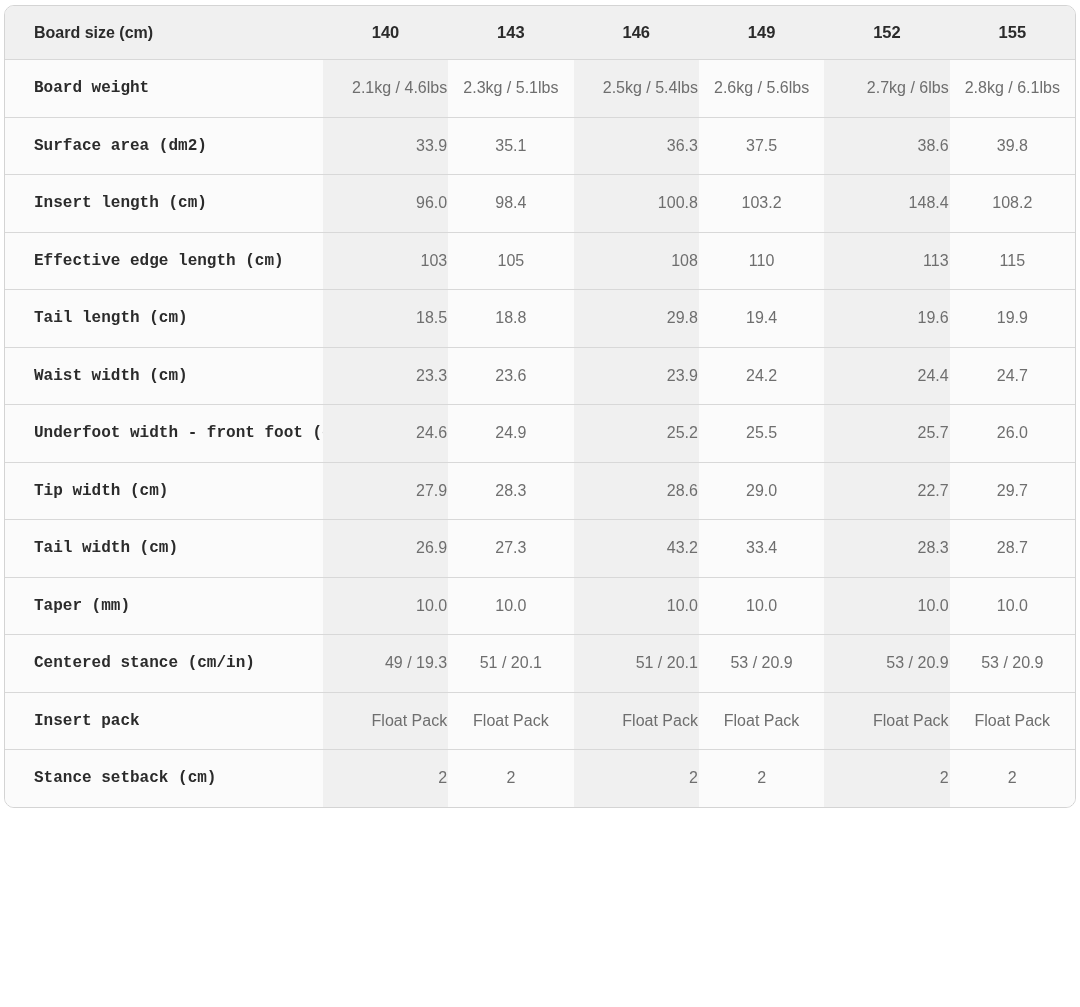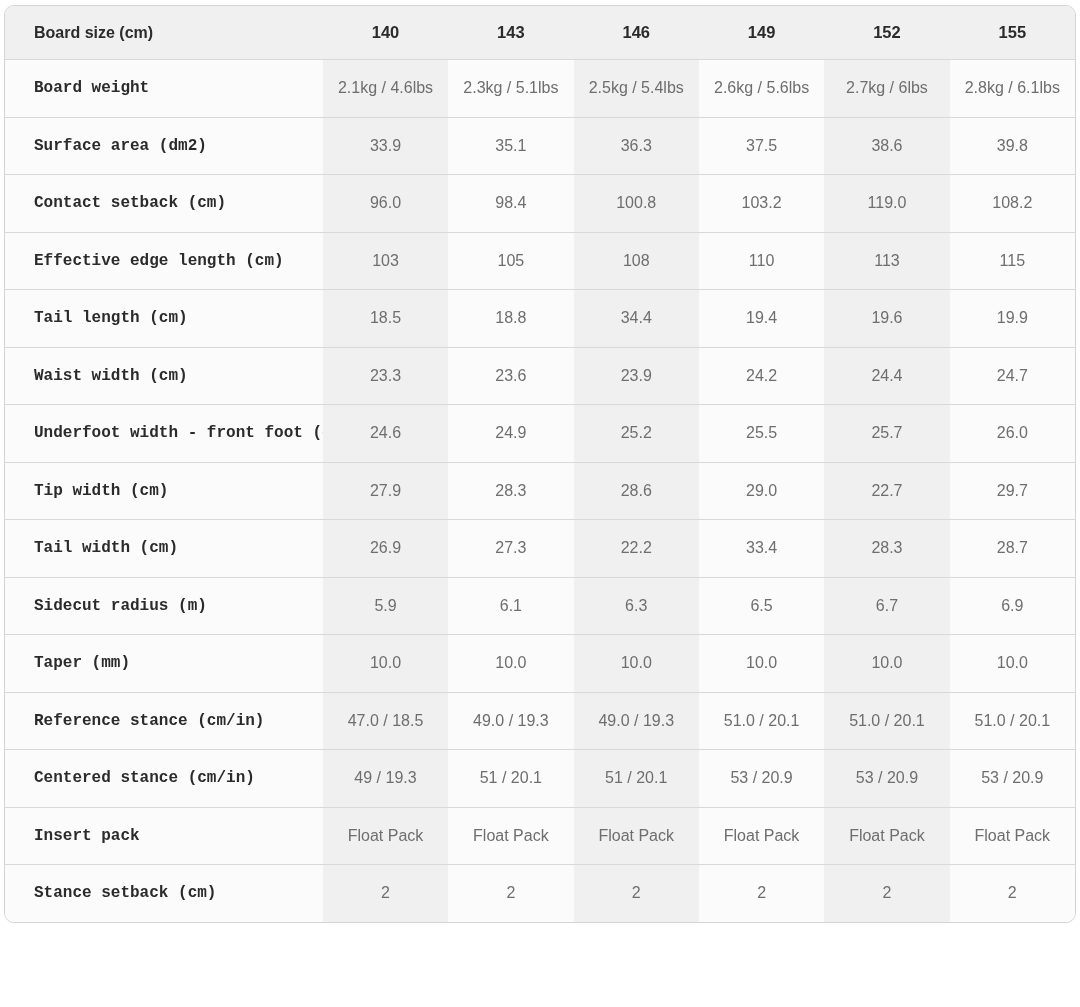--- a/index.html
+++ b/index.html
@@ -57,20 +57,21 @@
     font-family: Liberation Mono, monospace;
   }
   td.value-cell {
     text-align: center;
     color: var(--value-text, #6e6e6e);
     font-weight: 400;
     background: var(--light-cell-bg, #fbfbfb);
   }
   td.value-cell.shade {
     background: var(--shade-col-bg, #f0f0f0);
+    text-align: right;
   }
 </style>
 </head>
 <body>
 
 <div class="table-wrap">
   <table>
     <thead>
       <tr>
         <th class="row-label">Board size (cm)</th>
@@ -97,42 +98,42 @@
         <tr>
           <th class="row-label">Surface area (dm2)</th>
           <td class="value-cell shade">33.9</td>
           <td class="value-cell">35.1</td>
           <td class="value-cell shade">36.3</td>
           <td class="value-cell">37.5</td>
           <td class="value-cell shade">38.6</td>
           <td class="value-cell">39.8</td>
         </tr>
         <tr>
-          <th class="row-label">Contact setback (cm)</th>
+          <th class="row-label">Insert length (cm)</th>
           <td class="value-cell shade">96.0</td>
           <td class="value-cell">98.4</td>
           <td class="value-cell shade">100.8</td>
           <td class="value-cell">103.2</td>
-          <td class="value-cell shade">119.0</td>
+          <td class="value-cell shade">148.4</td>
           <td class="value-cell">108.2</td>
         </tr>
         <tr>
           <th class="row-label">Effective edge length (cm)</th>
           <td class="value-cell shade">103</td>
           <td class="value-cell">105</td>
           <td class="value-cell shade">108</td>
           <td class="value-cell">110</td>
           <td class="value-cell shade">113</td>
           <td class="value-cell">115</td>
         </tr>
         <tr>
           <th class="row-label">Tail length (cm)</th>
           <td class="value-cell shade">18.5</td>
           <td class="value-cell">18.8</td>
-          <td class="value-cell shade">34.4</td>
+          <td class="value-cell shade">29.8</td>
           <td class="value-cell">19.4</td>
           <td class="value-cell shade">19.6</td>
           <td class="value-cell">19.9</td>
         </tr>
         <tr>
           <th class="row-label">Waist width (cm)</th>
           <td class="value-cell shade">23.3</td>
           <td class="value-cell">23.6</td>
           <td class="value-cell shade">23.9</td>
           <td class="value-cell">24.2</td>
@@ -154,53 +155,35 @@
           <td class="value-cell">28.3</td>
           <td class="value-cell shade">28.6</td>
           <td class="value-cell">29.0</td>
           <td class="value-cell shade">22.7</td>
           <td class="value-cell">29.7</td>
         </tr>
         <tr>
           <th class="row-label">Tail width (cm)</th>
           <td class="value-cell shade">26.9</td>
           <td class="value-cell">27.3</td>
-          <td class="value-cell shade">22.2</td>
+          <td class="value-cell shade">43.2</td>
           <td class="value-cell">33.4</td>
           <td class="value-cell shade">28.3</td>
           <td class="value-cell">28.7</td>
-        </tr>
-        <tr>
-          <th class="row-label">Sidecut radius (m)</th>
-          <td class="value-cell shade">5.9</td>
-          <td class="value-cell">6.1</td>
-          <td class="value-cell shade">6.3</td>
-          <td class="value-cell">6.5</td>
-          <td class="value-cell shade">6.7</td>
-          <td class="value-cell">6.9</td>
         </tr>
         <tr>
           <th class="row-label">Taper (mm)</th>
           <td class="value-cell shade">10.0</td>
           <td class="value-cell">10.0</td>
           <td class="value-cell shade">10.0</td>
           <td class="value-cell">10.0</td>
           <td class="value-cell shade">10.0</td>
           <td class="value-cell">10.0</td>
         </tr>
         <tr>
-          <th class="row-label">Reference stance (cm/in)</th>
-          <td class="value-cell shade">47.0 / 18.5</td>
-          <td class="value-cell">49.0 / 19.3</td>
-          <td class="value-cell shade">49.0 / 19.3</td>
-          <td class="value-cell">51.0 / 20.1</td>
-          <td class="value-cell shade">51.0 / 20.1</td>
-          <td class="value-cell">51.0 / 20.1</td>
-        </tr>
-        <tr>
           <th class="row-label">Centered stance (cm/in)</th>
           <td class="value-cell shade">49 / 19.3</td>
           <td class="value-cell">51 / 20.1</td>
           <td class="value-cell shade">51 / 20.1</td>
           <td class="value-cell">53 / 20.9</td>
           <td class="value-cell shade">53 / 20.9</td>
           <td class="value-cell">53 / 20.9</td>
         </tr>
         <tr>
           <th class="row-label">Insert pack</th>

